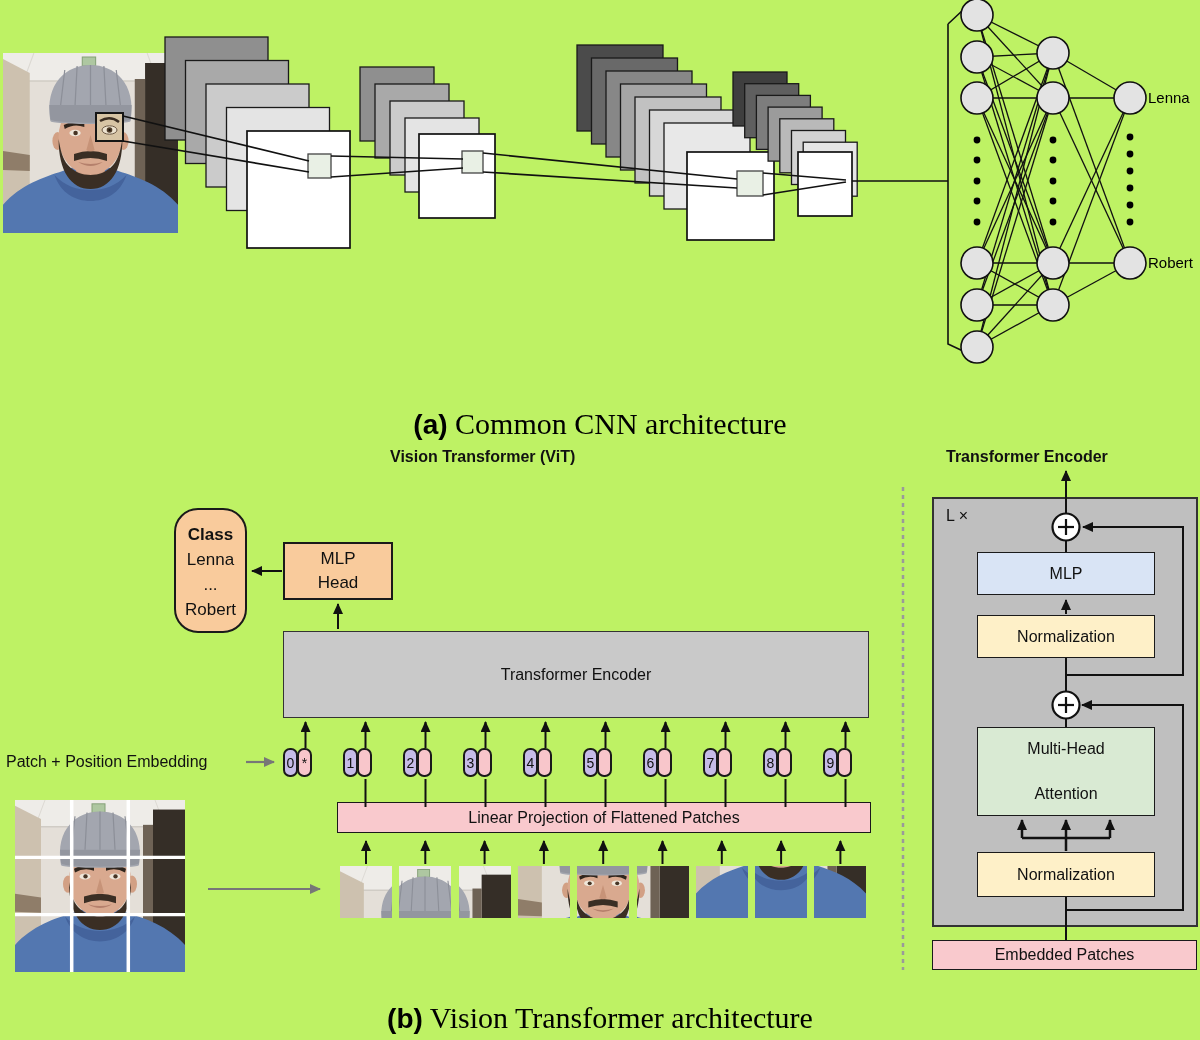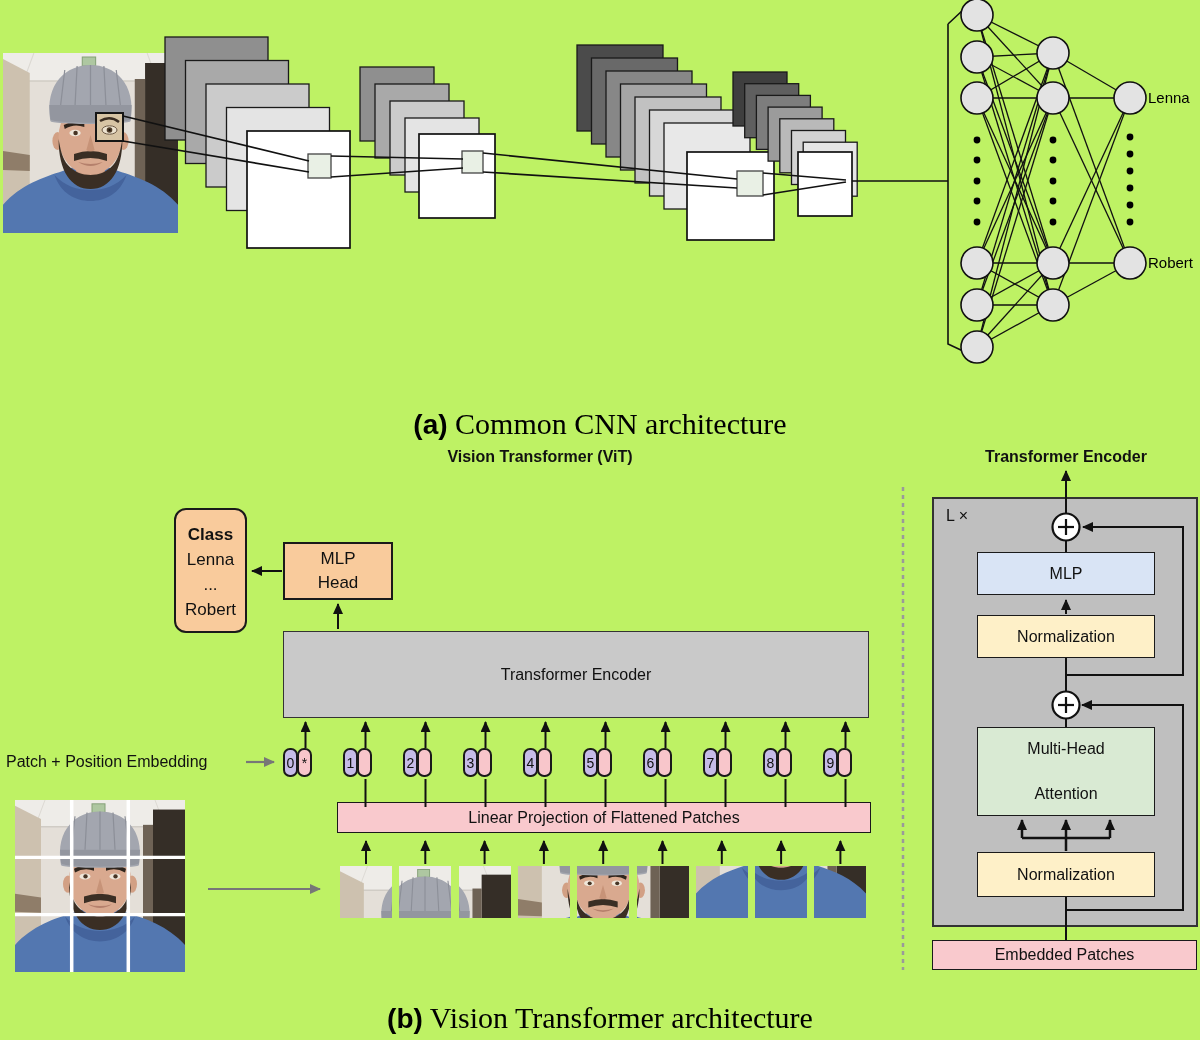--- a/index.html
+++ b/index.html
@@ -7,23 +7,23 @@
         font-family:"Liberation Sans",sans-serif;color:#111;}
   .abs{position:absolute;}
   svg{display:block;}
   .lay{position:absolute;left:0;top:0;pointer-events:none;}
   .box{position:absolute;box-sizing:border-box;display:flex;align-items:center;justify-content:center;
        text-align:center;border:2px solid #1a1a1a;}
   .col{flex-direction:column;}
   .cap{position:absolute;left:0;width:1200px;text-align:center;
        font-family:"Liberation Serif",serif;font-size:30px;color:#000;}
   .cap b{font-family:"Liberation Sans",sans-serif;font-size:28px;font-weight:bold;}
-  .title{position:absolute;font-weight:bold;font-size:16px;text-align:center;}
+  .title{position:absolute;font-weight:bold;font-size:16px;text-align:left;}
   .nodelabel{position:absolute;font-size:15px;color:#000;}
-  .capsule{background:var(--class-orange,#F9CB9C);border-radius:12px;font-size:17px;line-height:25px;
+  .capsule{background:var(--class-orange,#F9CB9C);border-radius:24px;font-size:17px;line-height:25px;
            justify-content:flex-start;padding-top:12px;}
   .capsule .hd{font-weight:bold;}
   .orange{background:var(--class-orange,#F9CB9C);font-size:17px;line-height:24px;}
   .greybar{background:var(--encoder-grey,#C9C9C9);border-width:1.6px;border-color:#333;font-size:16px;}
   .pinkbar{background:var(--pink-bar,#F9C9CD);font-size:16px;border-width:1.8px;}
   .panelbox{background:var(--panel-grey,#BFBFBF);border-color:#333;}
   .blue{background:var(--mlp-blue,#D9E4F5);font-size:16px;border-width:1.5px;}
   .yellow{background:var(--norm-yellow,#FEF0C8);font-size:16px;border-width:1.5px;}
   .green{background:var(--mha-green,#D9EAD3);font-size:16px;line-height:22px;border-width:1.5px;}
   .pink{background:var(--pink-bar,#F9C9CD);font-size:16px;border-width:1.8px;}

